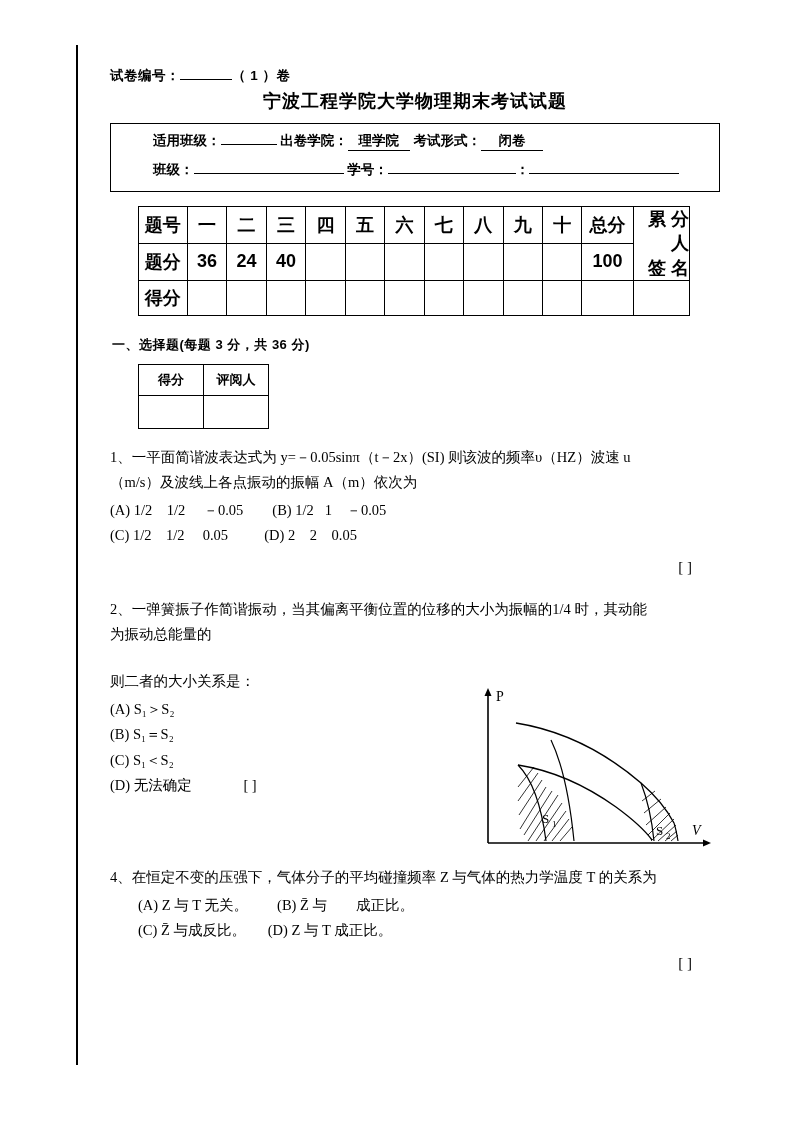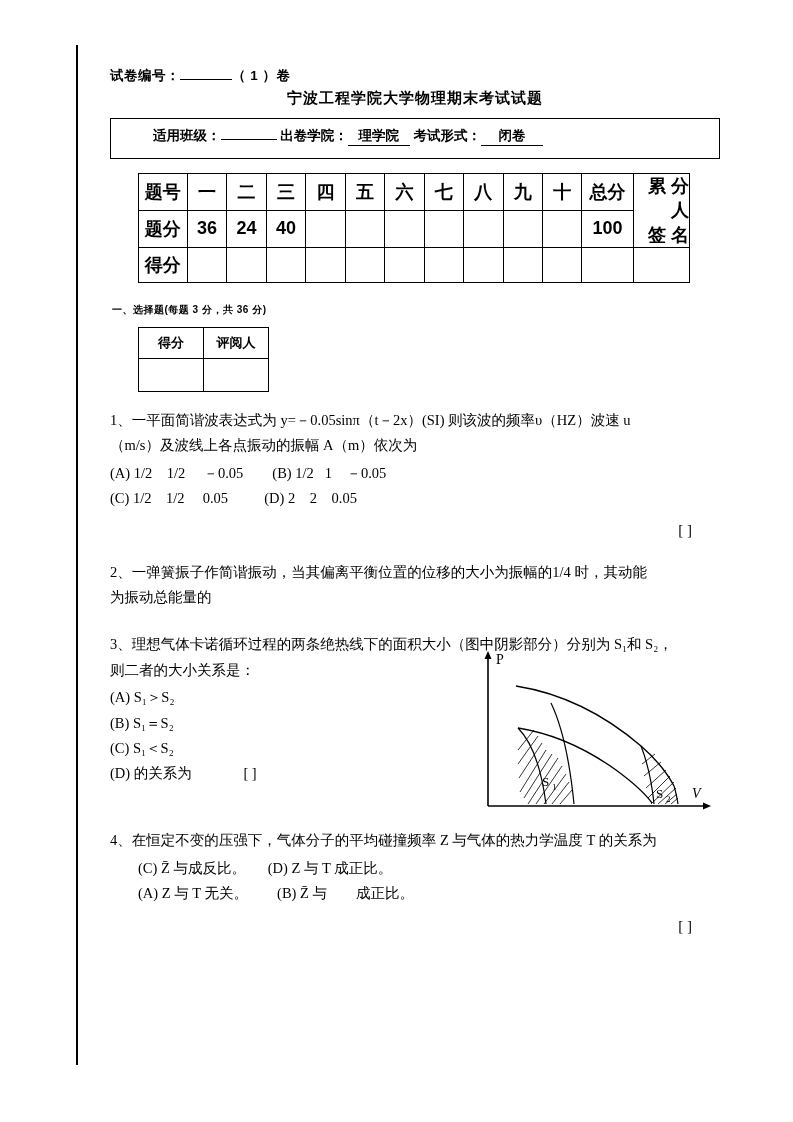--- a/index.html
+++ b/index.html
@@ -48,21 +48,21 @@
   .u-line {
     display: inline-block;
     border-bottom: 1px solid #000;
     min-width: 52px;
     text-align: center;
   }
   .doc-title {
     text-align: center;
     font-family: "Liberation Sans", sans-serif;
     font-weight: bold;
-    font-size: 15px;
+    font-size: 18px;
     letter-spacing: 1px;
     margin: 4px 0 10px 0;
   }
 
   
   .header-box {
     border: 1.5px solid #000;
     padding: 8px 14px 10px 14px;
     margin-bottom: 14px;
   }
@@ -97,21 +97,21 @@
   }
   table.score td.lbl { width: 50px; }
   table.score td.num { width: 40px; }
   table.score td.total { width: 52px; }
   table.score td.sign { width: 58px; text-align: right; }
   table.score td.sign-cell { vertical-align: middle; line-height: 1.35; }
 
   .section-title {
     font-family: "Liberation Sans", sans-serif;
     font-weight: bold;
-    font-size: 10px;
+    font-size: 13px;
     margin: 20px 0 10px 2px;
     letter-spacing: 0.5px;
   }
 
   table.grader {
     border-collapse: collapse;
     margin-left: 28px;
     font-family: "Liberation Sans", sans-serif;
     font-weight: bold;
     font-size: 13px;
@@ -164,20 +164,24 @@
       <span>试卷编号：</span><span class="u-line"></span><span>（  1  ）卷</span>
     </div>
 
     <div class="doc-title">宁波工程学院大学物理期末考试试题</div>
 
     <div class="header-box">
       <div class="hdr-line">
         <span class="indent1"></span><span>适用班级：</span><span class="ul-short"></span>
         <span>出卷学院：</span><span class="ul-med">理学院</span>
         <span>考试形式：</span><span class="ul-med">闭卷</span>
+      </div>
+      <div class="hdr-line">
+        <span class="indent1"></span><span>班级：</span><span class="ul-long"></span>
+        <span>学号：</span><span class="ul-long2"></span><span>：</span><span class="ul-long3"></span>
       </div>
     </div>
 
     <table class="score">
       <tbody>
           <tr>
         <td class="lbl">题号</td>
         <td class="num">一</td>
         <td class="num">二</td>
         <td class="num">三</td>
@@ -251,27 +255,26 @@
       <div class="right-ans">[              ]</div>
     </div>
 
     <div class="q">
       <div>2、一弹簧振子作简谐振动，当其偏离平衡位置的位移的大小为振幅的1/4 时，其动能</div>
       <div>为振动总能量的</div>
       <div class="spacer-sm"></div>
     </div>
 
     <div class="q q3wrap">
-      <div>3、理想气体卡诺循环过程的两条绝热线下的面积大小（图中阴影部分）分别为 S₁和 S₂，</div>
       <div>则二者的大小关系是：</div>
       <div class="opts q3-opts">
         <div class="opt-row">(A) S₁＞S₂</div>
         <div class="opt-row">(B) S₁＝S₂</div>
         <div class="opt-row">(C) S₁＜S₂</div>
-        <div class="opt-row" style="display:inline-block;">(D) 的关系为</div>
+        <div class="opt-row" style="display:inline-block;">(D) 无法确定</div>
         <span style="display:inline-block;width:48px;"></span><span>[          ]</span>
       </div>
 
       <div class="q3-fig">
         <svg width="270" height="170" viewBox="0 0 270 170">
 
           <line x1="32" y1="160" x2="32" y2="10" stroke="#000" stroke-width="1.6"></line>
           <polygon points="32,5 28.5,13 35.5,13" fill="#000"></polygon>
           <line x1="32" y1="160" x2="250" y2="160" stroke="#000" stroke-width="1.6"></line>
           <polygon points="255,160 247,156.5 247,163.5" fill="#000"></polygon>
@@ -316,20 +319,20 @@
           <text x="96" y="144" font-family="Liberation Serif, serif" font-size="9">1</text>
           <text x="200" y="152" font-family="Liberation Serif, serif" font-size="13">S</text>
           <text x="210" y="156" font-family="Liberation Serif, serif" font-size="9">2</text>
         </svg>
       </div>
     </div>
 
     <div class="q">
       <div>4、在恒定不变的压强下，气体分子的平均碰撞频率 Z 与气体的热力学温度 T 的关系为</div>
       <div class="opts">
+        <div class="opt-row" style="padding-left:28px;">(A) Z 与 T 无关。        (B) Z̄ 与        成正比。</div>
         <div class="opt-row" style="padding-left:28px;">(C) Z̄ 与成反比。      (D) Z 与 T 成正比。</div>
-        <div class="opt-row" style="padding-left:28px;">(A) Z 与 T 无关。        (B) Z̄ 与        成正比。</div>
       </div>
       <div class="right-ans">[              ]</div>
     </div>
 
   </div>
 </div>
 
 </body></html>

